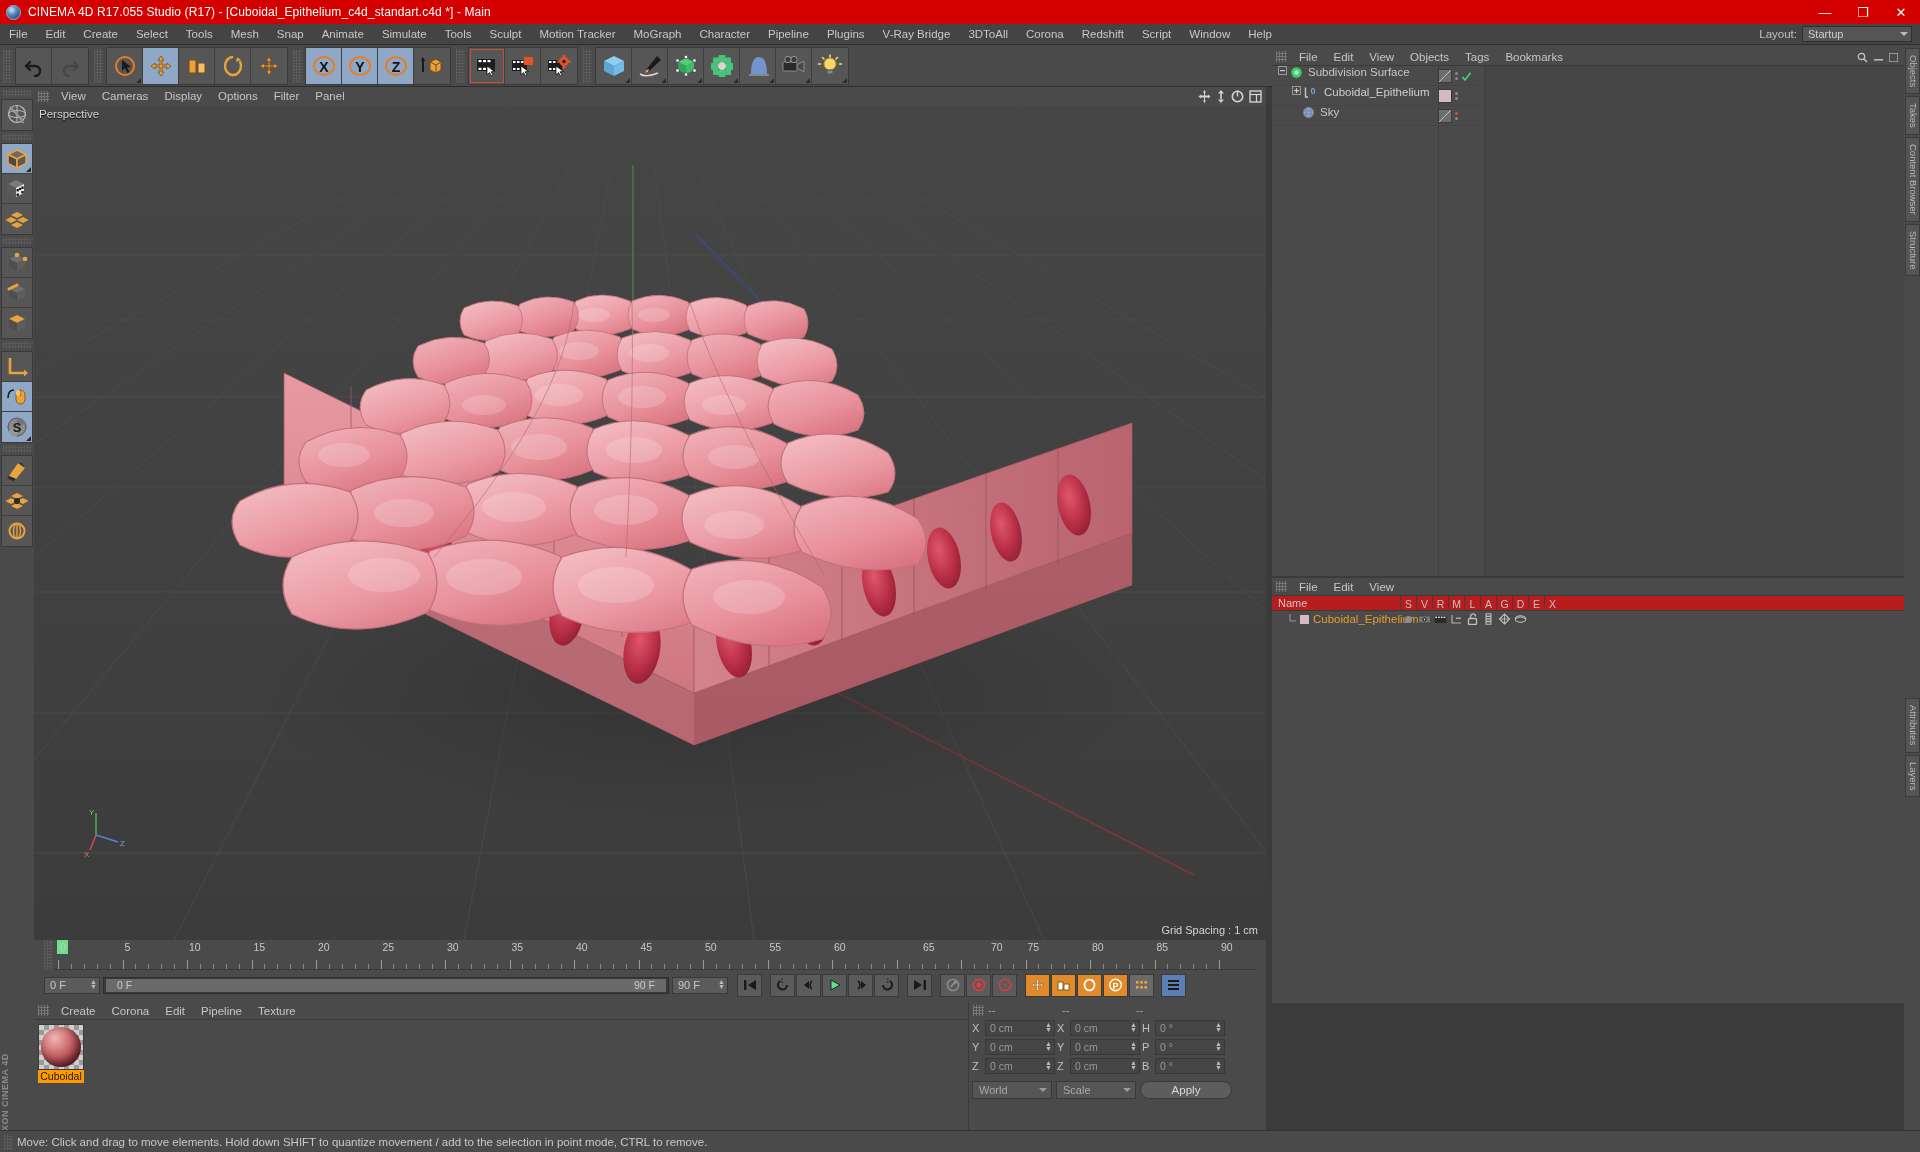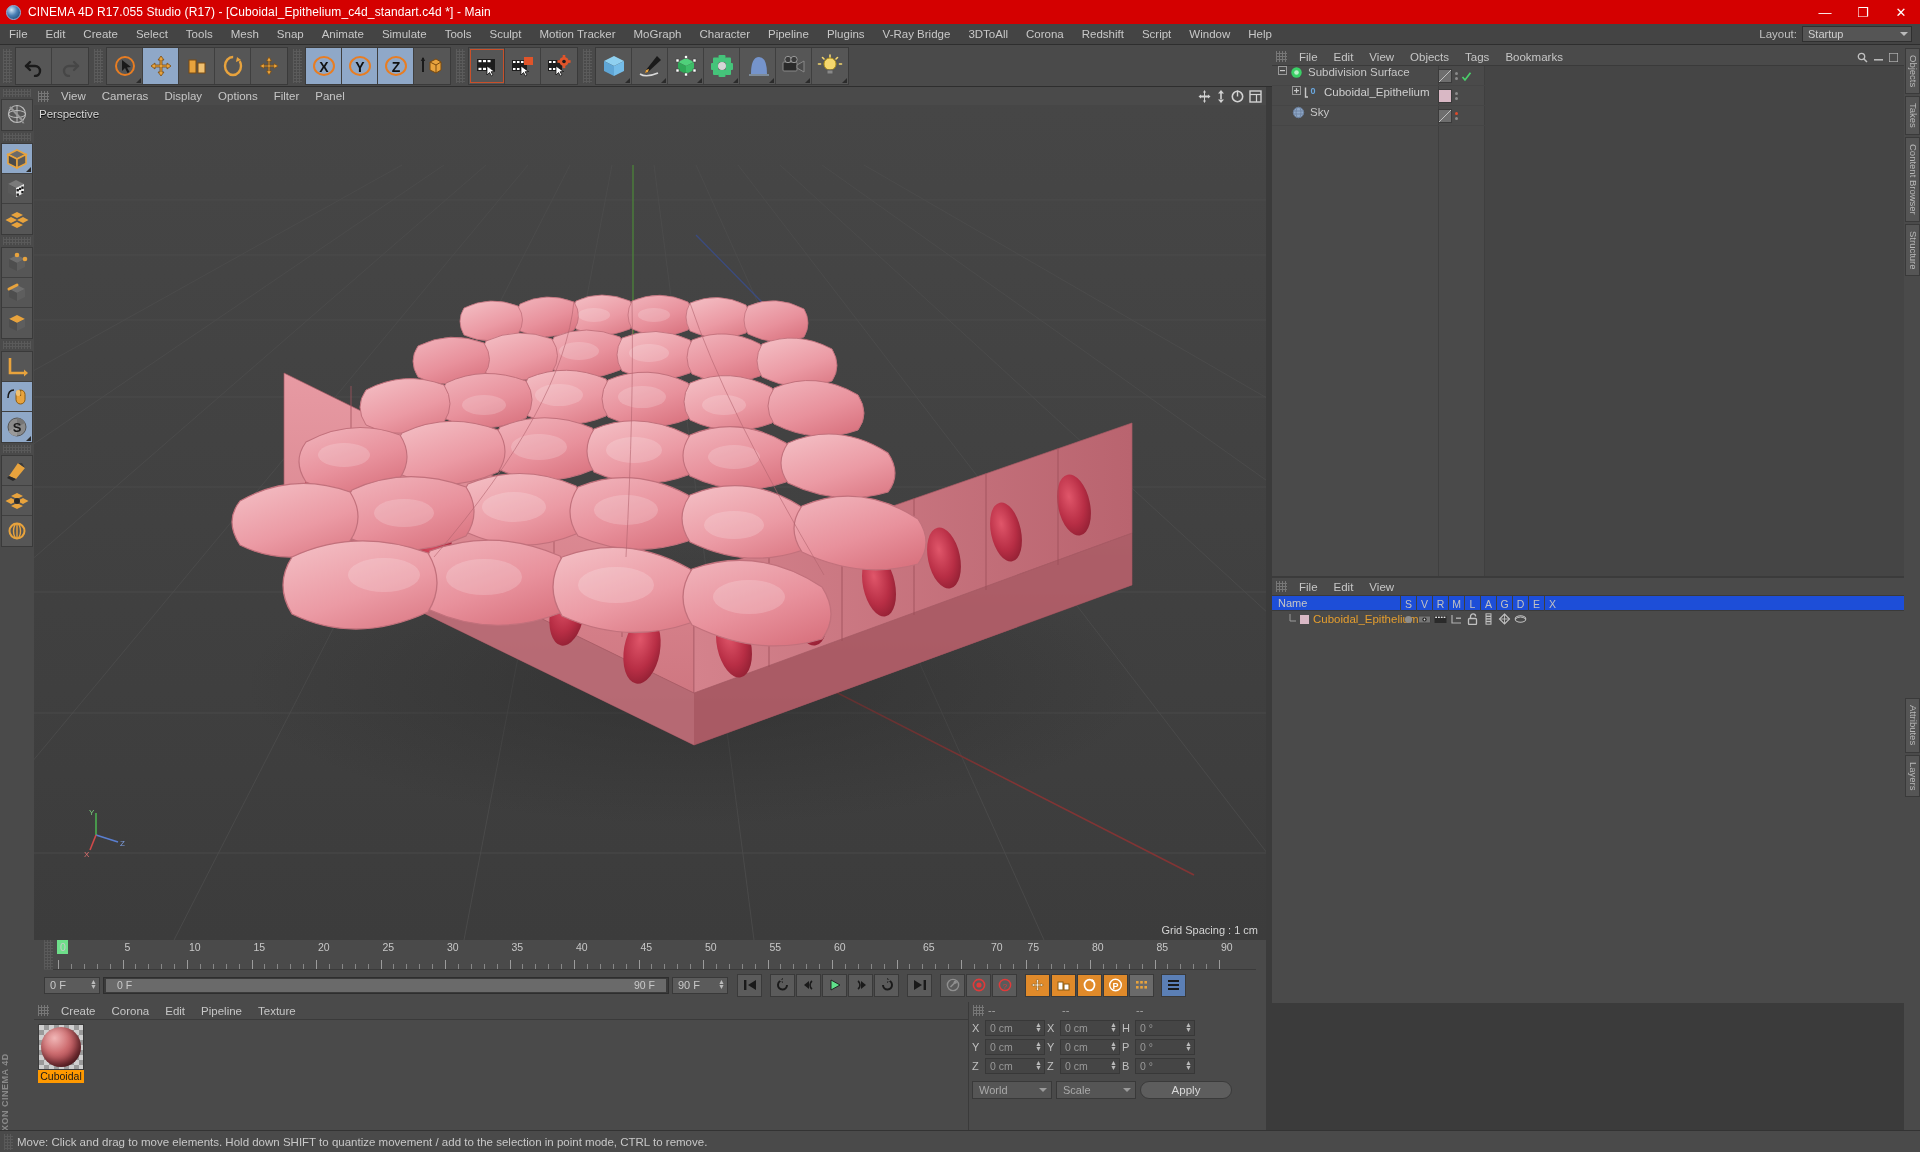--- a/index.html
+++ b/index.html
@@ -247,21 +247,21 @@
                       repeating-linear-gradient(90deg,#777 0 1px,transparent 1px 3px);
     background-size: 3px 3px;
   }
   .coords-head .dash { width: 74px; text-align: left; }
   .coord-grid { padding: 2px 3px; }
   .coord-row { display: flex; align-items: center; gap: 2px; margin-bottom: 3px; }
   .coord-lab { width: 11px; color: #c0c0c0; font-size: 11px; }
   .coord-field {
     background: #454545; border: 1px solid #383838; height: 16px; color: #999;
     font-size: 10.5px; padding-left: 4px; display: flex; align-items: center;
-    position: relative; width: 60px;
+    position: relative; width: 70px;
   }
   .coord-btns { display: flex; gap: 4px; padding: 2px 3px; align-items: center; }
   .selbox {
     width: 80px; height: 18px; background: #555; border: 1px solid #393939;
     color: #a9a9a9; font-size: 11px; display: flex; align-items: center;
     padding-left: 6px; position: relative;
   }
   .selbox .arrow {
     position: absolute; right: 4px; top: 50%; transform: translateY(-50%);
     border-left: 4px solid transparent; border-right: 4px solid transparent;
@@ -302,21 +302,21 @@
   }
   .om-body-bg {
     position: absolute; left: 212px; top: 0; right: 0; bottom: 0; background: #454545;
   }
 
   .attrmgr {
     position: absolute; left: 1272px; top: 578px; width: 632px; height: 424px;
     background: #4a4a4a;
   }
   .am-head {
-    height: 15px; background: #1d4ed8; display: flex; align-items: center;
+    height: 15px; background: #b91c1c; display: flex; align-items: center;
     border-bottom: 1px solid #3a3a3a; position: relative;
   }
   .am-head .nm { color: #c6c6c6; font-size: 11px; padding-left: 6px; }
   .am-cols {
     position: absolute; left: 158px; top: 0; display: flex;
   }
   .am-col {
     width: 16px; height: 15px; color: #c2c2c2; font-size: 10.5px;
     display: flex; align-items: center; justify-content: center;
     border-left: 1px solid #3f3f3f;
@@ -1417,21 +1417,21 @@
         <span class="om-name hl">Cuboidal_Epithelium</span>
         <span class="om-cols">
           <span class="om-tagbox" style="background:#d9b8c5"></span>
           <span class="om-dots">
               <span class="om-dot"></span>
               <span class="om-dot"></span>
             </span>
         </span>
       </div>
 
-      <div class="om-row" style="padding-left:8px">
+      <div class="om-row" style="padding-left:18px">
         <span style="width:9px;margin-right:3px;display:inline-block"></span>
         <span style="margin-right:5px">
             <svg width="13" height="13" viewBox="0 0 13 13">
               <circle cx="6.5" cy="6.5" r="5.2" fill="#8fa8c8" stroke="#6a7f9c"></circle>
               <path d="M1.6 5 H11.4 M1.6 8 H11.4" stroke="#6a7f9c" stroke-width="0.8"></path>
               <ellipse cx="6.5" cy="6.5" rx="2.4" ry="5.2" fill="none" stroke="#6a7f9c" stroke-width="0.8"></ellipse>
             </svg>
           </span>
         <span class="om-name">Sky</span>
         <span class="om-cols">

